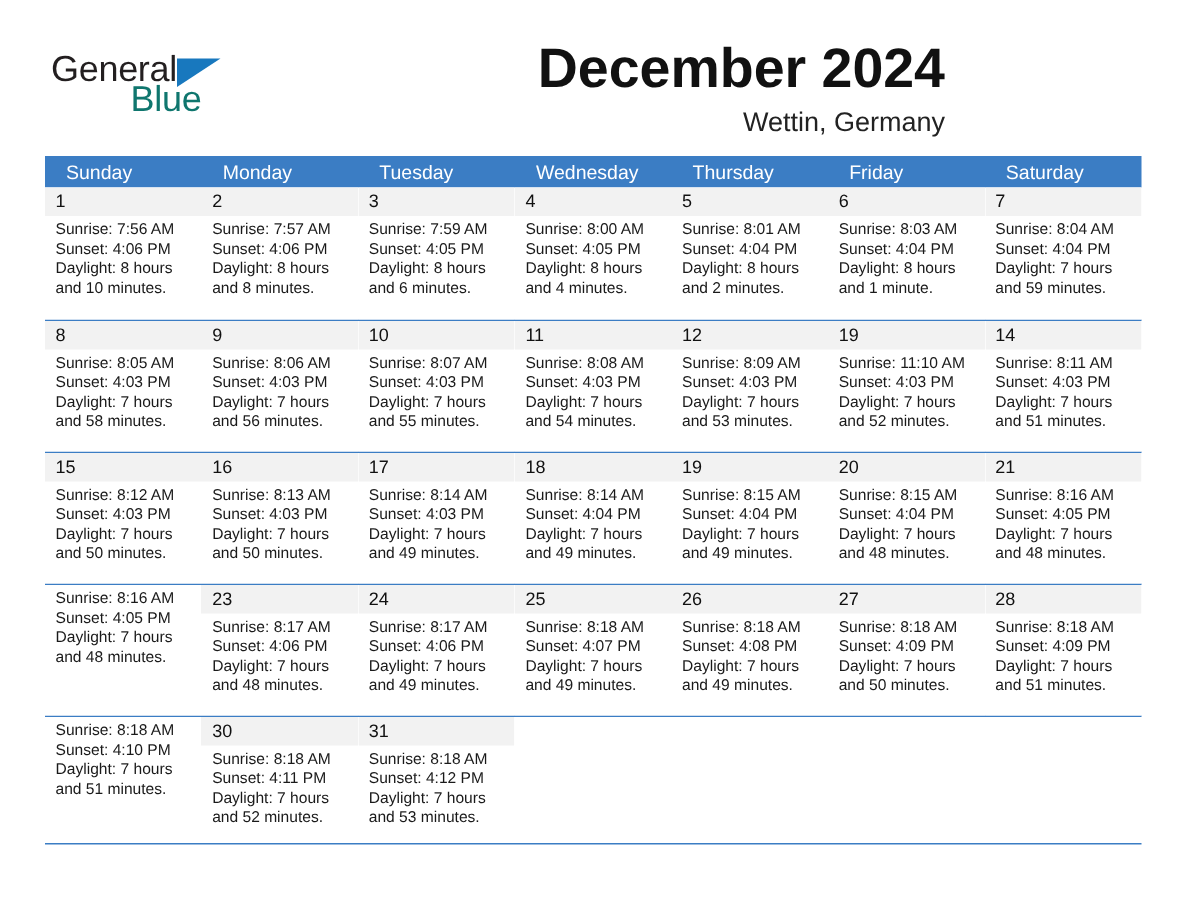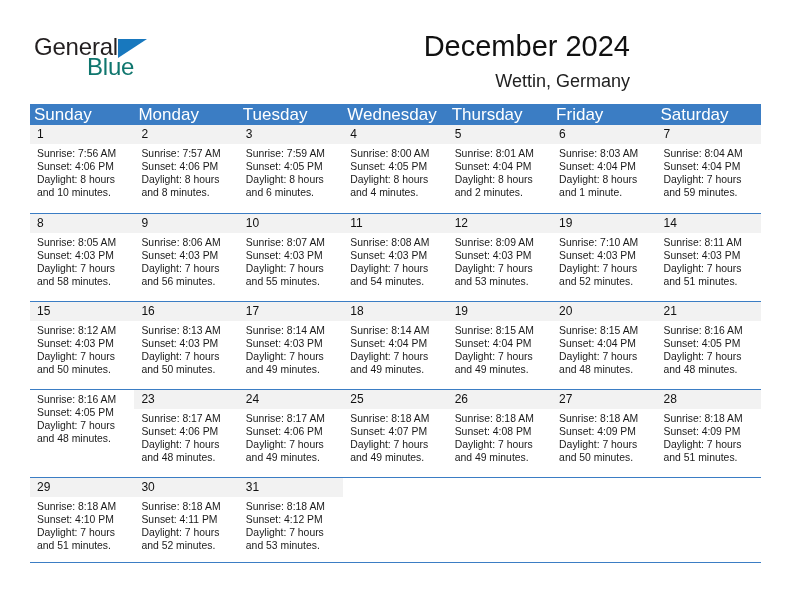--- a/index.html
+++ b/index.html
@@ -64,22 +64,22 @@
     border-bottom: 19px solid transparent;
   }
 
   .title-block {
     position: absolute;
     right: 34px;
     top: 28px;
     text-align: right;
   }
   .cal-title {
-    font-size: 29px;
-    font-weight: normal;
+    font-size: 37px;
+    font-weight: bold;
     color: #111111;
     line-height: 36px;
     white-space: nowrap;
   }
   .cal-subtitle {
     margin-top: 8px;
     font-size: 18px;
     color: #222222;
     line-height: 18px;
     white-space: nowrap;
@@ -93,23 +93,23 @@
     width: 731px;
   }
   .weekday-row {
     display: flex;
     background: #3b7dc4;
     height: 21px;
   }
   .weekday {
     flex: 1 1 0;
     color: #ffffff;
-    font-size: 17px;
+    font-size: 13px;
     line-height: 21px;
-    padding-left: 4px;
+    padding-left: 14px;
     box-sizing: border-box;
     white-space: nowrap;
     overflow: hidden;
   }
   .week-row {
     display: flex;
     border-top: 1.2px solid #3b7dc4;
     height: 88px;
     box-sizing: border-box;
   }
@@ -288,21 +288,21 @@
         <div class="day-info">
           <div>Sunrise: 8:09 AM</div>
           <div>Sunset: 4:03 PM</div>
           <div>Daylight: 7 hours</div>
           <div>and 53 minutes.</div>
         </div>
       </div>
       <div class="day-cell">
         <div class="day-number">19</div>
         <div class="day-info">
-          <div>Sunrise: 7:10 AM</div>
+          <div>Sunrise: 11:10 AM</div>
           <div>Sunset: 4:03 PM</div>
           <div>Daylight: 7 hours</div>
           <div>and 52 minutes.</div>
         </div>
       </div>
       <div class="day-cell">
         <div class="day-number">14</div>
         <div class="day-info">
           <div>Sunrise: 8:11 AM</div>
           <div>Sunset: 4:03 PM</div>
@@ -438,21 +438,20 @@
           <div>Sunrise: 8:18 AM</div>
           <div>Sunset: 4:09 PM</div>
           <div>Daylight: 7 hours</div>
           <div>and 51 minutes.</div>
         </div>
       </div>
     </div>
 
     <div class="week-row last">
       <div class="day-cell">
-        <div class="day-number">29</div>
         <div class="day-info">
           <div>Sunrise: 8:18 AM</div>
           <div>Sunset: 4:10 PM</div>
           <div>Daylight: 7 hours</div>
           <div>and 51 minutes.</div>
         </div>
       </div>
       <div class="day-cell">
         <div class="day-number">30</div>
         <div class="day-info">

